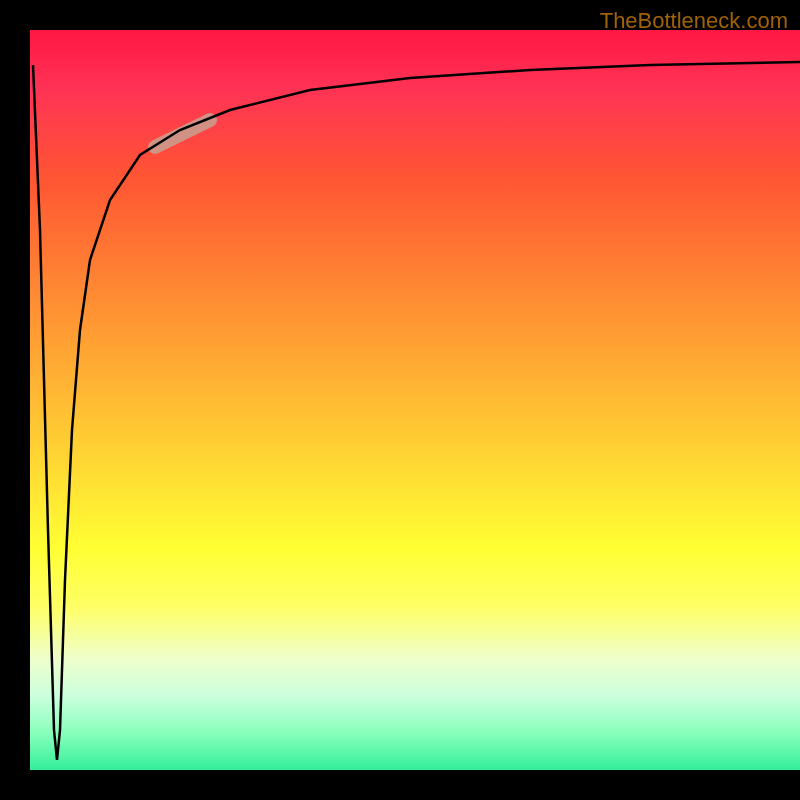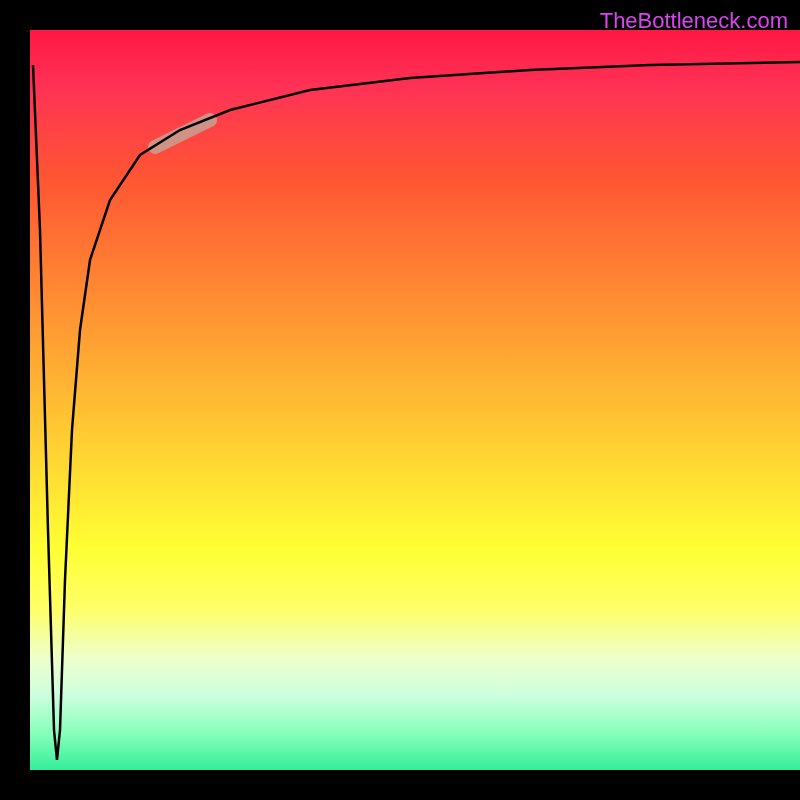--- a/index.html
+++ b/index.html
@@ -11,21 +11,21 @@
       width: 800px;
       height: 800px;
       background: #000;
       position: relative;
       font-family: Arial, sans-serif;
     }
     .watermark {
       position: absolute;
       top: 8px;
       right: 12px;
-      color: #d946ef;
+      color: #a16207;
       font-size: 22px;
       z-index: 10;
     }
     .chart-area {
       position: absolute;
       top: 30px;
       left: 30px;
       width: 770px;
       height: 740px;
       background: linear-gradient(to bottom,

